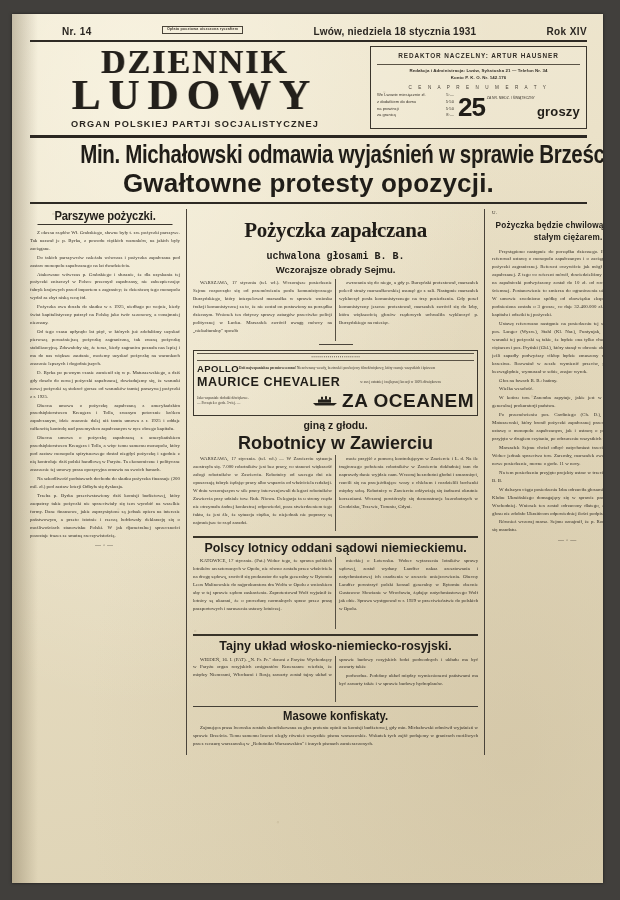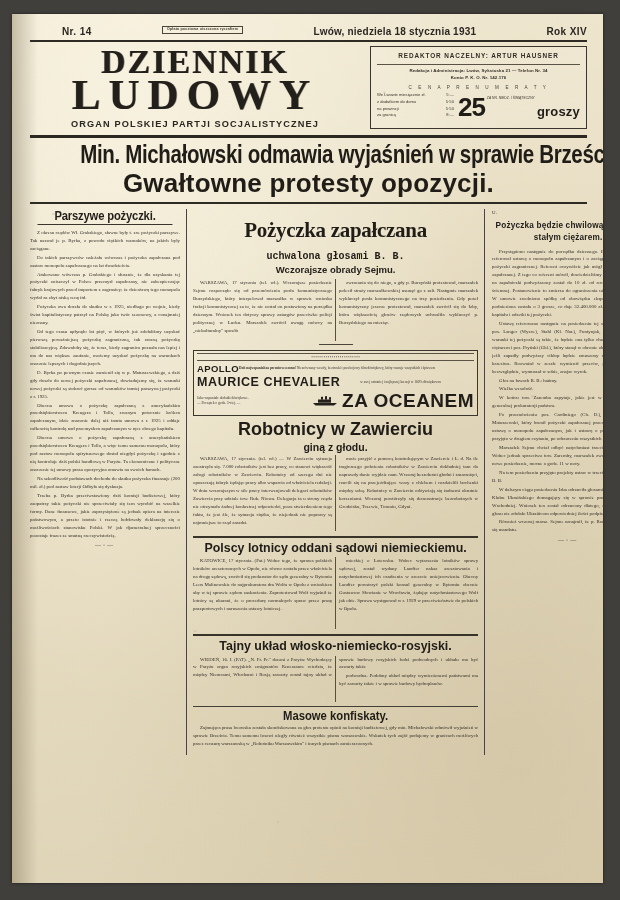--- a/index.html
+++ b/index.html
@@ -494,22 +494,22 @@
                   <rect x="6" y="4.5" width="13" height="3.2" fill="#23201b"></rect>
                   <rect x="9" y="1.8" width="2" height="2.8" fill="#23201b"></rect>
                   <rect x="13" y="1.2" width="2" height="3.4" fill="#23201b"></rect>
                   <rect x="17" y="2.2" width="2" height="2.4" fill="#23201b"></rect>
                 </svg>
               </span>
               <span class="film">ZA OCEANEM</span>
             </div>
           </div>
 
+          <div class="sect-head sh-s">giną z głodu.</div>
           <div class="sect-head sh-xl">Robotnicy w Zawierciu</div>
-          <div class="sect-head sh-s">giną z głodu.</div>
           <div class="twocol bt" style="height:76px;">
             <p>WARSZAWA, 17 stycznia. (tel. wł.) — W Zawierciu sytuacja zaostrzyła się. 7.000 robotników jest bez pracy, co stanowi większość załogi robotników w Zawierciu. Robotnicy od szeregu dni nie opuszczają fabryk żądając pracy albo wsparcia od właściciela redakcji. W dniu wczorajszym w sile pracy interwenjowali delegaci robotników Zawiercia przy udziale tow. Ruk. Niowa. Delegacja ta u strony rządu nie otrzymała żadnej konkretnej odpowiedzi, poza stwierdzeniem tego faktu, że jest źle, że sytuacja ciężka, że niejednak nie poprawy są najmniejsze to rząd zaradzi.</p>
             <p>może przyjść z pomocą kontrolującym w Zawiercie i Ł. d. Na ile tragicznego położenia robotników w Zawierciu dokładniej tam do naprawdy danie wyjdzie nam. Wczoraj bezrobotni głodni i zmarznięci, rzucili się na przejeżdżające wozy z chlebem i rozdzielili bochenki między sobą. Robotnicy w Zawierciu odżywiają się żadnemi okrutnie korzeniami. Wczoraj powtórzyły się demonstracje bezrobotnych w Grodzisku, Tczewie, Toruniu, Gdyni.</p>
           </div>
           <div class="hr-sect2"></div>
 
           <div class="sect-head sh-l">Polscy lotnicy oddani sądowi niemieckiemu.</div>
           <div class="twocol bt" style="height:72px;">
             <p>KATOWICE, 17 stycznia. (Pat.) Wober tego, że sprawa polskich lotników aresztowanych w Opolu, nie równo została przez właściciela na drogę sądową, zwrócił się prokurator do sądu generalny w Bytomiu Leon Malinowskie do najprokuratora dra Wolfa w Opolu z wnioskiem aby w tej sprawie sądom zaskarżenia. Zaprotestował Wolf wyjaśnił że lotnicy są ukarani, że o procedurę normalnych spraw przez prasę paszportowych i naruszenia ustawy lotniczej.</p>
             <p>mieckiej o Łotewsku. Wobec wytaczenia lotników sprawy sądowej, został wydany Landfer nakaz aresztowania i natychmiastowej ich osadzenia w areszcie uniejscowienia. Obecny Landfer powstrzyć polski konsul generalny w Bytomiu obecnie Gustawow Słowianie w Wrocławiu, żądając natychmiastowego Wolf jak obie. Sprawa występował w r. 1929 w przeciwieństwie do polskich w Opolu.</p>

